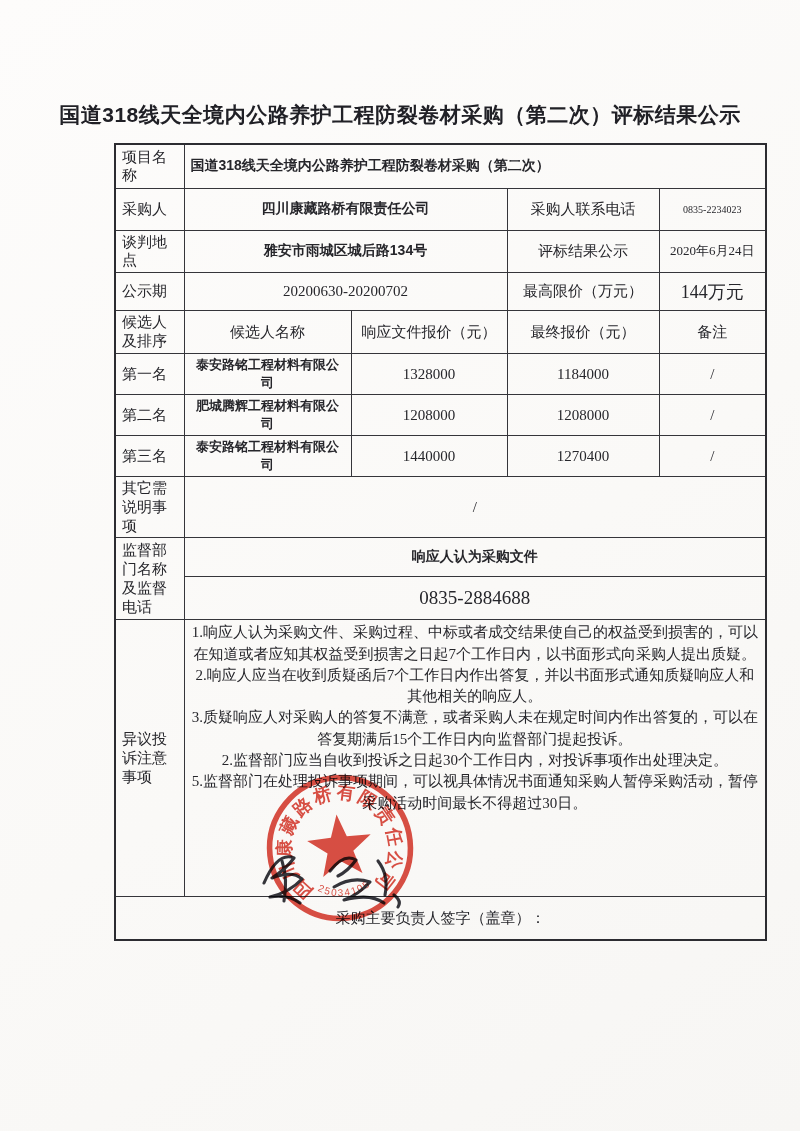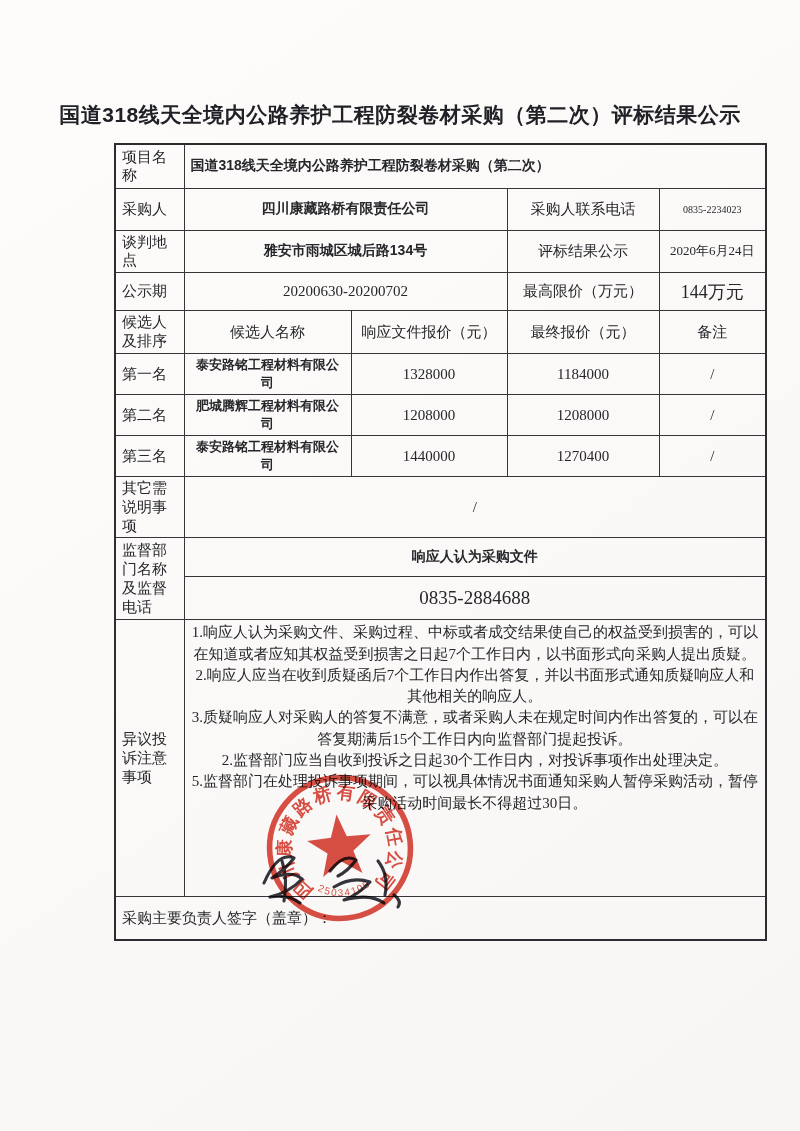--- a/index.html
+++ b/index.html
@@ -29,21 +29,21 @@
   td.lab{text-align:left;vertical-align:middle;line-height:1.25;}
   td.val{text-align:center;vertical-align:middle;}
   td.val-left{text-align:left;vertical-align:middle;padding-left:9px;}
   .hei{font-family:"Liberation Sans","DejaVu Sans",sans-serif;font-weight:bold;font-size:14px;}
   .hei-sm{font-family:"Liberation Sans","DejaVu Sans",sans-serif;font-weight:bold;font-size:13px;}
   td.objection-cell{
     vertical-align:top;text-align:center;
     padding:50px 8px 8px 10px;line-height:1.42;font-size:15px;
   }
   .objection-cell p{margin:0;}
-  .sig-cell{text-align:left;padding-left:8px;font-size:15px;}
+  .sig-cell{text-align:center;padding-left:8px;font-size:15px;}
   .stamp-wrap{
     position:absolute;left:260px;top:768px;width:160px;height:160px;
     transform:rotate(-6deg);
     mix-blend-mode:multiply;opacity:0.88;
     pointer-events:none;
   }
   .stamp-wrap svg{width:100%;height:100%;}
   .signature-wrap{
     position:absolute;left:248px;top:843px;width:178px;height:72px;
     mix-blend-mode:multiply;opacity:0.92;

